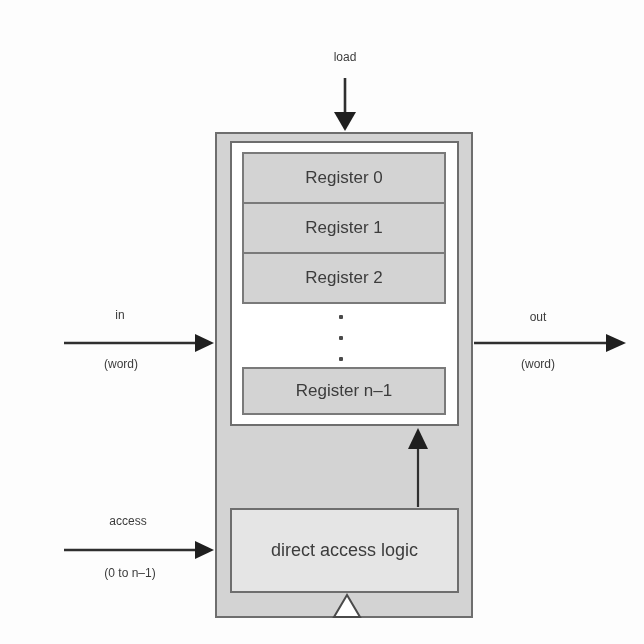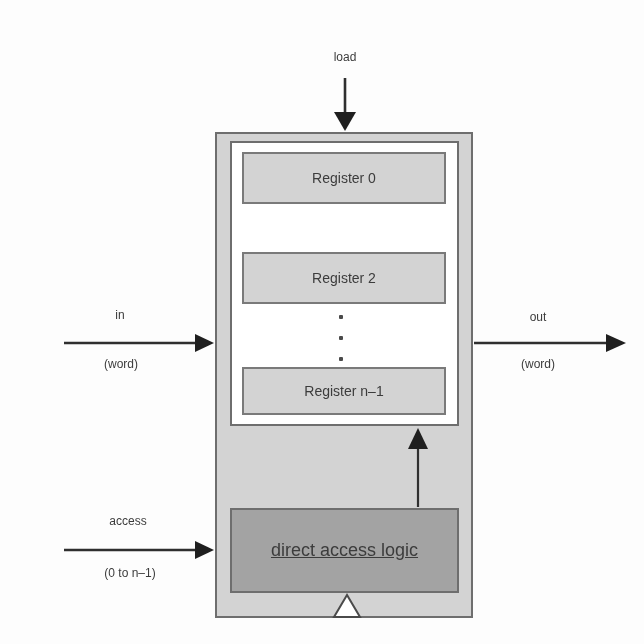--- a/index.html
+++ b/index.html
@@ -29,21 +29,21 @@
     border: 2px solid #6e6e6e;
     box-sizing: border-box;
   }
 
   .reg-row {
     left: 242px; width: 204px; height: 52px;
     background: #d3d3d3;
     border: 2px solid #7a7a7a;
     box-sizing: border-box;
     display: flex; align-items: center; justify-content: center;
-    font-size: 14px;
+    font-size: 17px;
     color: #3c3c3c;
   }
 
   .ellipsis {
     left: 338px; top: 315px; width: 5px; height: 46px;
     display: flex; flex-direction: column; justify-content: space-between;
     align-items: center;
   }
   .ellipsis .dot {
     width: 4px; height: 4px; background: #4a4a4a; border-radius: 1px;
@@ -51,27 +51,26 @@
 
   .ramn-label {
     left: 246px; top: 452px;
     font-size: 32px;
     color: #3a3a3a;
     letter-spacing: 0.5px;
   }
 
   .dal-box {
     left: 230px; top: 508px; width: 229px; height: 85px;
-    background: #a3a3a3;
+    background: #e5e5e5;
     border: 2px solid #6e6e6e;
     box-sizing: border-box;
     display: flex; align-items: center; justify-content: center;
     font-size: 18px;
     color: #3c3c3c;
-    text-decoration: underline;
   }
 
   .port-label {
     font-size: 12px;
     color: #3c3c3c;
     transform: translateX(-50%);
     white-space: nowrap;
   }
 
   .arrow-layer { left: 0; top: 0; width: 644px; height: 644px; pointer-events: none; }
@@ -82,20 +81,23 @@
 <body>
 
 <div class="canvas">
 
   <div class="abs ram-box"></div>
 
   <div class="abs reg-container"></div>
 
   <div class="abs reg-row" style="top:152px;">
     <span>Register 0</span>
+  </div>
+  <div class="abs reg-row" style="top:202px;">
+    <span>Register 1</span>
   </div>
   <div class="abs reg-row" style="top:252px;">
     <span>Register 2</span>
   </div>
 
   <div class="abs ellipsis">
     <span class="dot"></span>
     <span class="dot"></span>
     <span class="dot"></span>
   </div>

